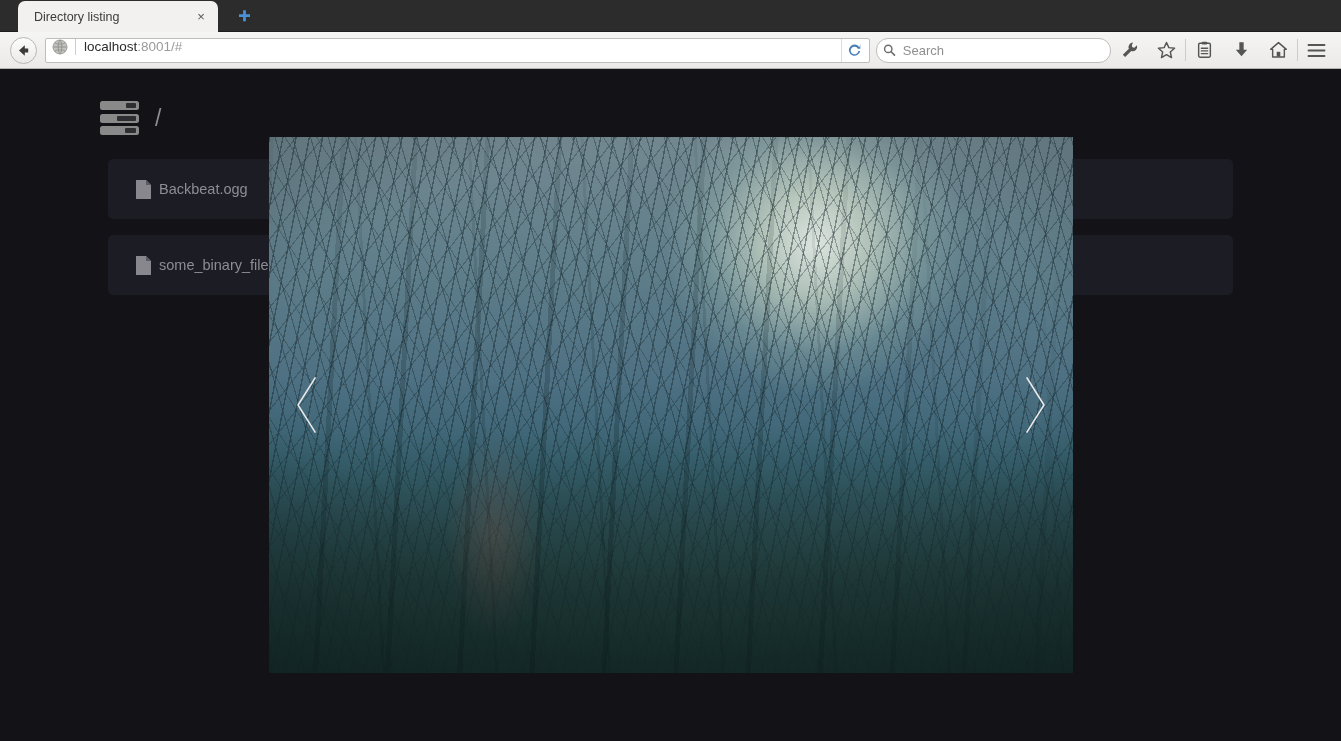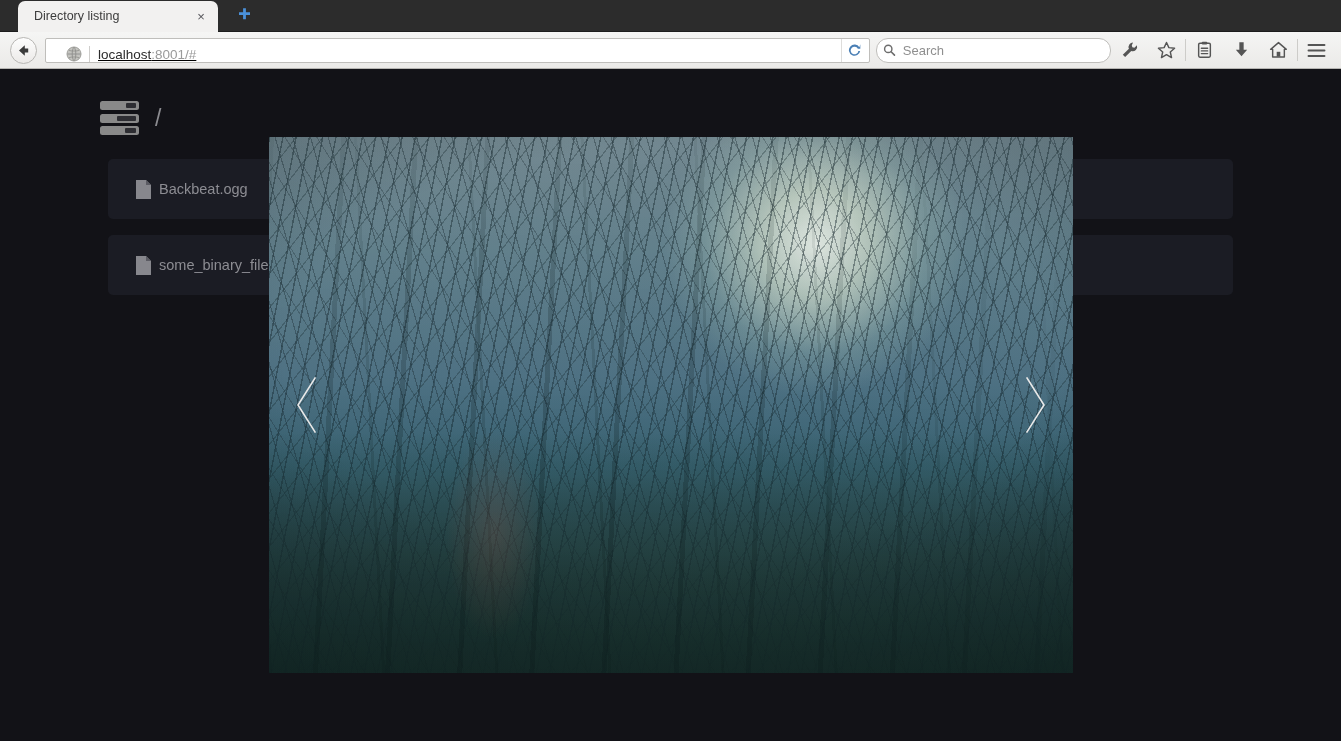--- a/index.html
+++ b/index.html
@@ -13,21 +13,21 @@
     background: #121217;
   }
 
   
   .browser { width: 1341px; height: 741px; position: relative; }
 
   .tabstrip {
     height: 32px;
     background: #2c2c2c;
     display: flex;
-    align-items: center;
+    align-items: flex-end;
     position: relative;
   }
   .tabstrip::after {
     content: "";
     position: absolute;
     left: 0; right: 0; bottom: 0;
     height: 1px;
     background: #1d1d1d;
   }
 
@@ -89,24 +89,23 @@
   }
 
   .urlbar {
     flex: 1;
     height: 25px;
     margin: 0 6px 0 8px;
     background: #ffffff;
     border: 1px solid #bfbebb;
     border-radius: 2px;
     display: flex;
-    align-items: flex-end;
-    padding: 0 2px 0 20px;
+    align-items: flex-start;
+    padding: 0 2px 0 6px;
     min-width: 0;
-    text-decoration: underline;
   }
   .favicon { width: 16px; height: 16px; flex: none; opacity: .85; }
   .url-sep {
     width: 1px; height: 16px; background: #cfcecc;
     margin: 0 8px 0 7px; flex: none;
   }
   .url-text {
     flex: 1;
     font-size: 13.5px;
     color: #9a9a9a;

